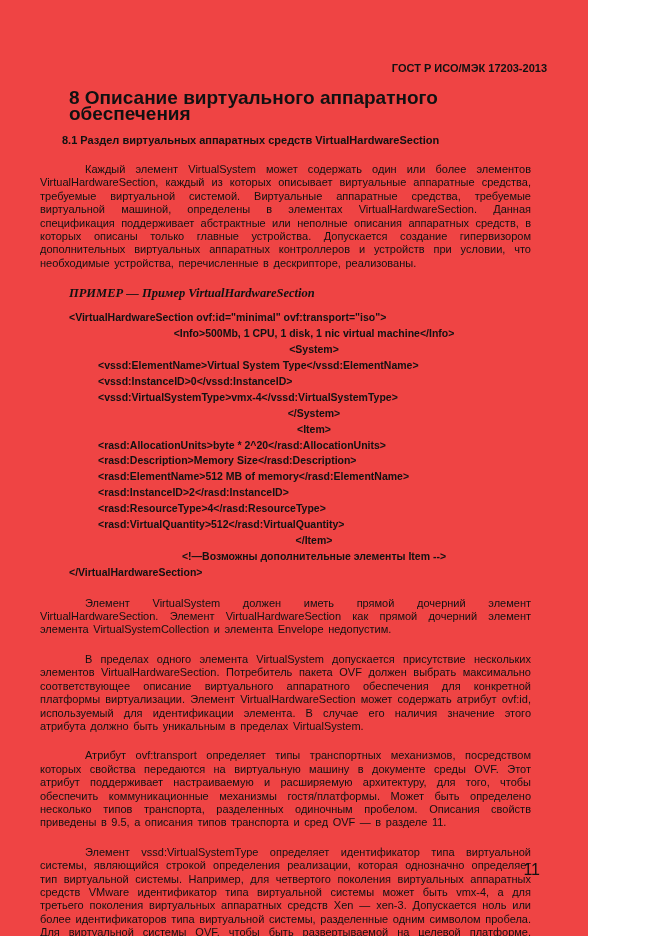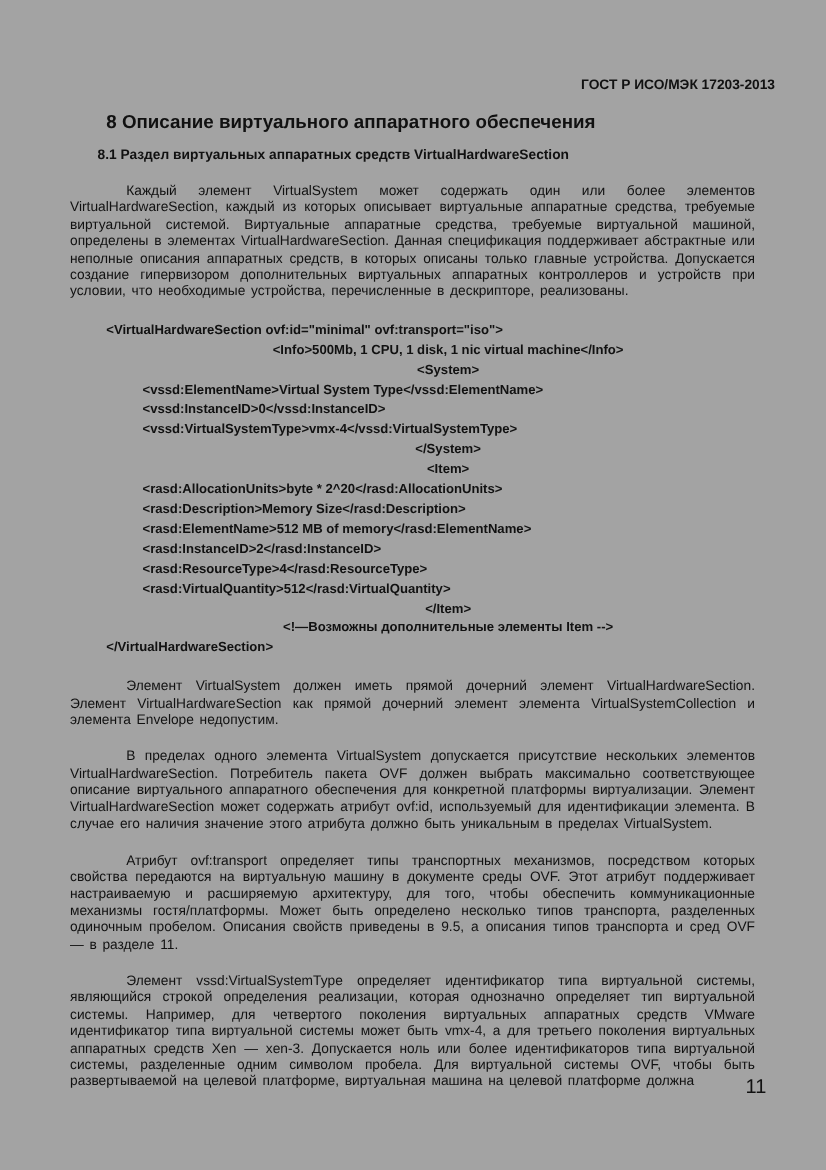--- a/index.html
+++ b/index.html
@@ -2,40 +2,40 @@
 <html lang="ru"><head>
 <meta charset="utf-8">
 <style>
   html, body {
     margin: 0;
     padding: 0;
     background: #ffffff;
   }
   .page {
     position: relative;
-    width: 661px;
+    width: 588px;
     height: 936px;
     margin: 0;
-    background: #a3a3a3;
+    background: #ef4444;
     box-sizing: border-box;
-    padding: 62px 41px 0 40px;
+    padding: 62px 41px 0 24px;
     font-family: "Liberation Sans", "DejaVu Sans", sans-serif;
     color: #111111;
     overflow: hidden;
   }
   .running-header {
     text-align: right;
     font-weight: bold;
     font-size: 11px;
     line-height: 13px;
   }
   .h1 {
     margin: 15px 0 0 45px;
     font-weight: bold;
-    font-size: 15px;
+    font-size: 19px;
     line-height: 16px;
   }
   .h2 {
     margin: 11px 0 0 38px;
     font-weight: bold;
     font-size: 11px;
     line-height: 14px;
   }
   .bodytext {
     margin-top: 11px;
@@ -91,20 +91,21 @@
   <div class="running-header">ГОСТ Р ИСО/МЭК 17203-2013</div>
 
   <div class="h1">8 Описание виртуального аппаратного обеспечения</div>
 
   <div class="h2">8.1 Раздел виртуальных аппаратных средств VirtualHardwareSection</div>
 
   <div class="bodytext">
     <p>Каждый элемент VirtualSystem может содержать один или более элементов VirtualHardwareSection, каждый из которых описывает виртуальные аппаратные средства, требуемые виртуальной системой. Виртуальные аппаратные средства, требуемые виртуальной машиной, определены в элементах VirtualHardwareSection. Данная спецификация поддерживает абстрактные или неполные описания аппаратных средств, в которых описаны только главные устройства. Допускается создание гипервизором дополнительных виртуальных аппаратных контроллеров и устройств при условии, что необходимые устройства, перечисленные в дескрипторе, реализованы.</p>
   </div>
 
+  <div class="example-title">ПРИМЕР — Пример VirtualHardwareSection</div>
 
   <div class="code-block" id="code-block"><div class="code-line indent-0">&lt;VirtualHardwareSection ovf:id="minimal" ovf:transport="iso"&gt;</div><div class="code-line indent-1">&lt;Info&gt;500Mb, 1 CPU, 1 disk, 1 nic virtual machine&lt;/Info&gt;</div><div class="code-line indent-1">&lt;System&gt;</div><div class="code-line indent-2">&lt;vssd:ElementName&gt;Virtual System Type&lt;/vssd:ElementName&gt;</div><div class="code-line indent-2">&lt;vssd:InstanceID&gt;0&lt;/vssd:InstanceID&gt;</div><div class="code-line indent-2">&lt;vssd:VirtualSystemType&gt;vmx-4&lt;/vssd:VirtualSystemType&gt;</div><div class="code-line indent-1">&lt;/System&gt;</div><div class="code-line indent-1">&lt;Item&gt;</div><div class="code-line indent-2">&lt;rasd:AllocationUnits&gt;byte * 2^20&lt;/rasd:AllocationUnits&gt;</div><div class="code-line indent-2">&lt;rasd:Description&gt;Memory Size&lt;/rasd:Description&gt;</div><div class="code-line indent-2">&lt;rasd:ElementName&gt;512 MB of memory&lt;/rasd:ElementName&gt;</div><div class="code-line indent-2">&lt;rasd:InstanceID&gt;2&lt;/rasd:InstanceID&gt;</div><div class="code-line indent-2">&lt;rasd:ResourceType&gt;4&lt;/rasd:ResourceType&gt;</div><div class="code-line indent-2">&lt;rasd:VirtualQuantity&gt;512&lt;/rasd:VirtualQuantity&gt;</div><div class="code-line indent-1">&lt;/Item&gt;</div><div class="code-line indent-1">&lt;!—Возможны дополнительные элементы Item --&gt;</div><div class="code-line indent-0">&lt;/VirtualHardwareSection&gt;</div></div>
 
   <div class="bodytext bodytext2">
     <p>Элемент VirtualSystem должен иметь прямой дочерний элемент VirtualHardwareSection. Элемент VirtualHardwareSection как прямой дочерний элемент элемента VirtualSystemCollection и элемента Envelope недопустим.</p>
     <p>В пределах одного элемента VirtualSystem допускается присутствие нескольких элементов VirtualHardwareSection. Потребитель пакета OVF должен выбрать максимально соответствующее описание виртуального аппаратного обеспечения для конкретной платформы виртуализации. Элемент VirtualHardwareSection может содержать атрибут ovf:id, используемый для идентификации элемента. В случае его наличия значение этого атрибута должно быть уникальным в пределах VirtualSystem.</p>
     <p>Атрибут ovf:transport определяет типы транспортных механизмов, посредством которых свойства передаются на виртуальную машину в документе среды OVF. Этот атрибут поддерживает настраиваемую и расширяемую архитектуру, для того, чтобы обеспечить коммуникационные механизмы гостя/платформы. Может быть определено несколько типов транспорта, разделенных одиночным пробелом. Описания свойств приведены в 9.5, а описания типов транспорта и сред OVF — в разделе 11.</p>
     <p>Элемент vssd:VirtualSystemType определяет идентификатор типа виртуальной системы, являющийся строкой определения реализации, которая однозначно определяет тип виртуальной системы. Например, для четвертого поколения виртуальных аппаратных средств VMware идентификатор типа виртуальной системы может быть vmx-4, а для третьего поколения виртуальных аппаратных средств Xen — xen-3. Допускается ноль или более идентификаторов типа виртуальной системы, разделенные одним символом пробела. Для виртуальной системы OVF, чтобы быть развертываемой на целевой платформе, виртуальная машина на целевой платформе должна</p>
   </div>
 

